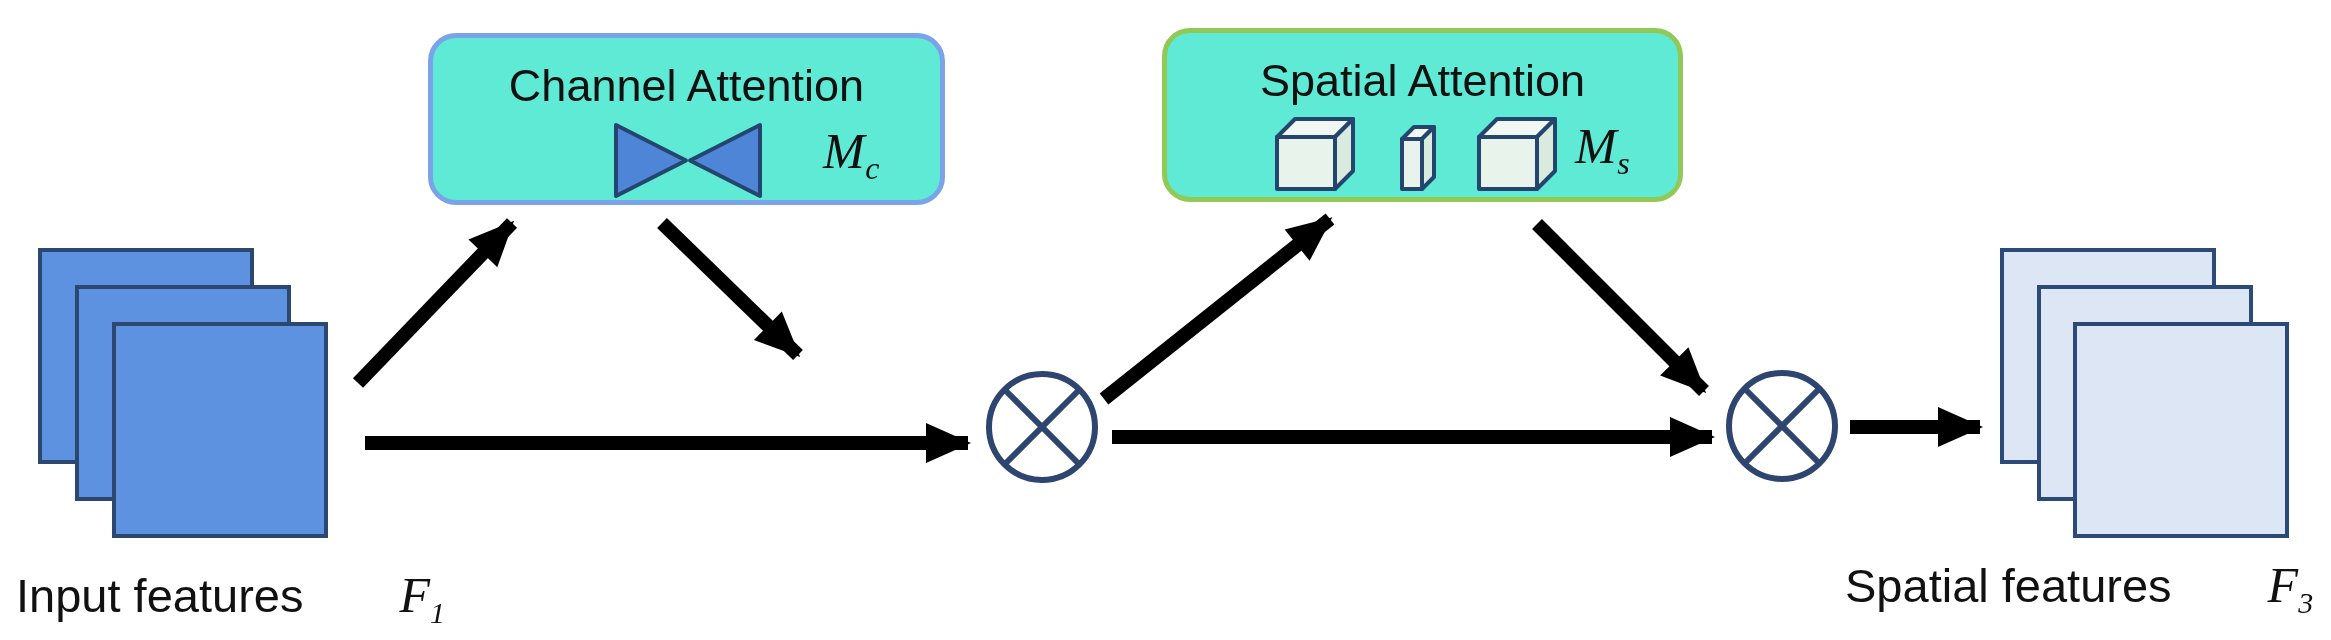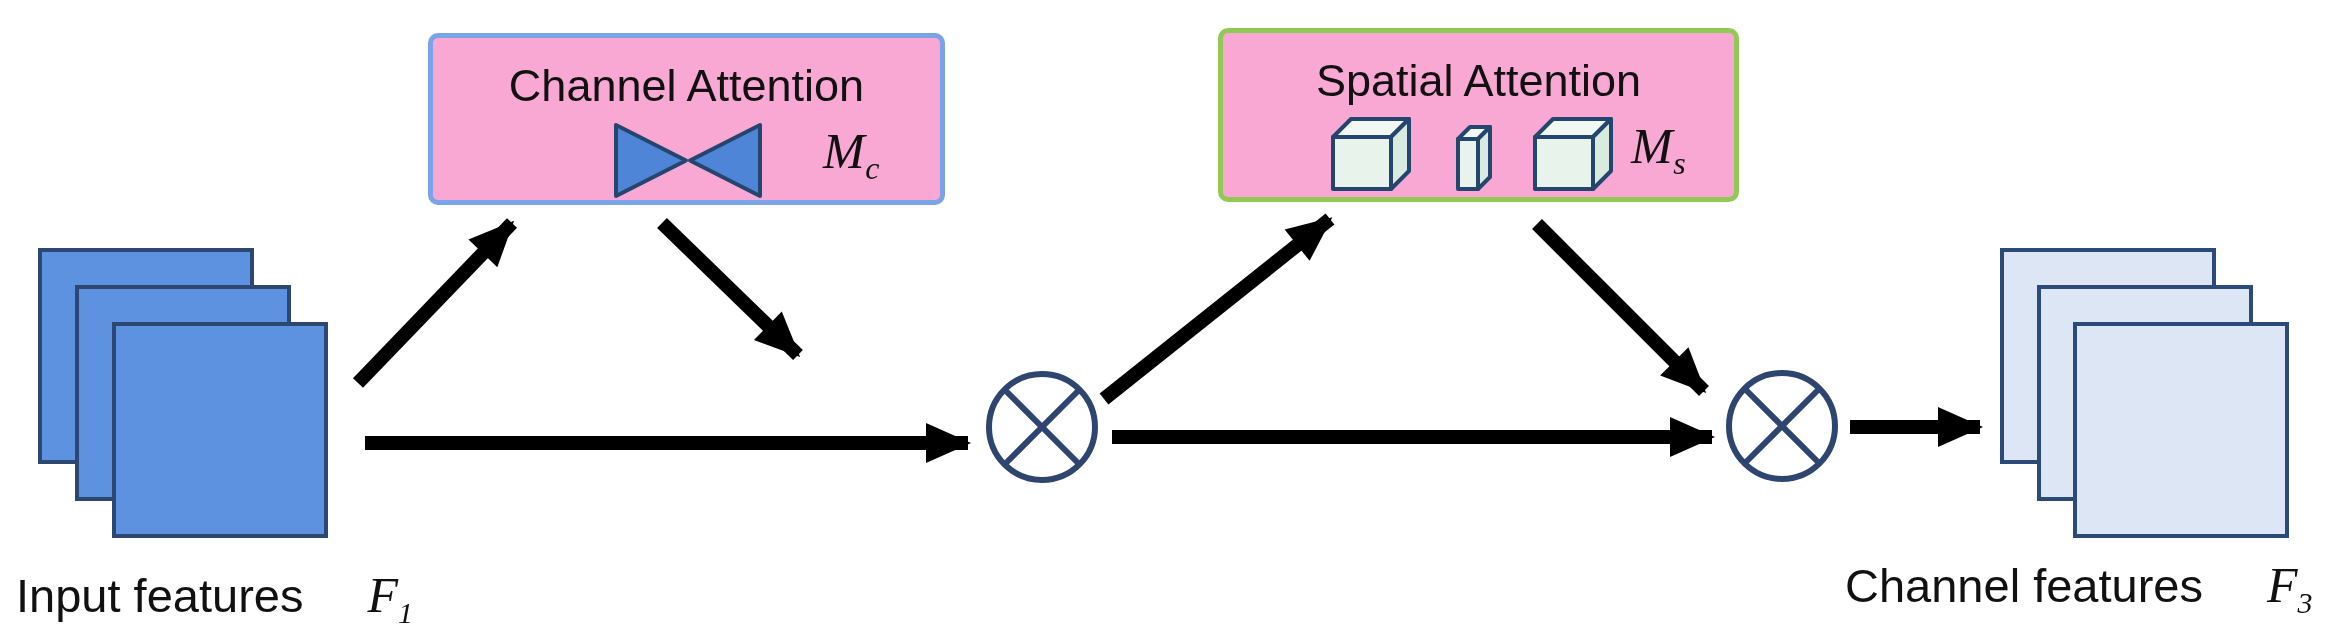--- a/index.html
+++ b/index.html
@@ -11,24 +11,24 @@
     overflow:hidden;
   }
   
   .sq{position:absolute;width:216px;height:216px;box-sizing:border-box;}
   .sq.input{background:#5c92e0;border:4px solid #2c4770;}
   .sq.output{background:#dce6f5;border:4px solid #2b4a77;}
 
   
   .attn-box{
     position:absolute;top:33px;width:517px;height:172px;
-    box-sizing:border-box;background:#f9a8d4;border-radius:10px;z-index:3;
+    box-sizing:border-box;background:#5eead4;border-radius:28px;z-index:3;
   }
   #channel-box{left:428px;border:5px solid #7aa3e8;}
-  #spatial-box{left:1218px;top:28px;width:521px;height:174px;border:5px solid #92c956;}
+  #spatial-box{left:1162px;top:28px;width:521px;height:174px;border:5px solid #92c956;}
   .attn-title{
     display:block;text-align:center;margin-top:22px;
     font-size:45px;color:#111;letter-spacing:0px;
   }
   .math{
     position:absolute;
     font-family:Liberation Serif, serif;font-style:italic;
     font-size:50px;color:#111;line-height:1;
   }
   .math sub{
@@ -39,21 +39,21 @@
   #ms{left:408px;top:88px;}
   #bowtie{position:absolute;left:180px;top:84px;}
   #cubes{position:absolute;left:108px;top:82px;}
 
   
   #overlay{position:absolute;left:0;top:0;z-index:2;}
 
   
   .feat-label{
     position:absolute;display:flex;align-items:baseline;
-    font-size:47px;color:#111;white-space:nowrap;z-index:3;
+    font-size:47px;color:#111;white-space:nowrap;z-index:3;gap:32px;
   }
   #input-label{left:16px;top:566px;}
   #output-label{left:1845px;top:556px;}
   .feat-label .sym{
     font-family:"Liberation Serif", serif;font-style:italic;
     font-size:50px;margin-left:64px;
   }
   .feat-label .sym sub{
     font-size:30px;font-style:italic;
     vertical-align:baseline;position:relative;top:0.35em;
@@ -136,19 +136,19 @@
   </div>
 
   <div id="input-label" class="feat-label">
     <span>Input features</span>
     <span class="sym">
       <span>F</span><sub>1</sub>
     </span>
   </div>
 
   <div id="output-label" class="feat-label">
-    <span>Channel features</span>
+    <span>Spatial features</span>
     <span class="sym">
       <span>F</span><sub>3</sub>
     </span>
   </div>
 
 </div>
 
 </body></html>

